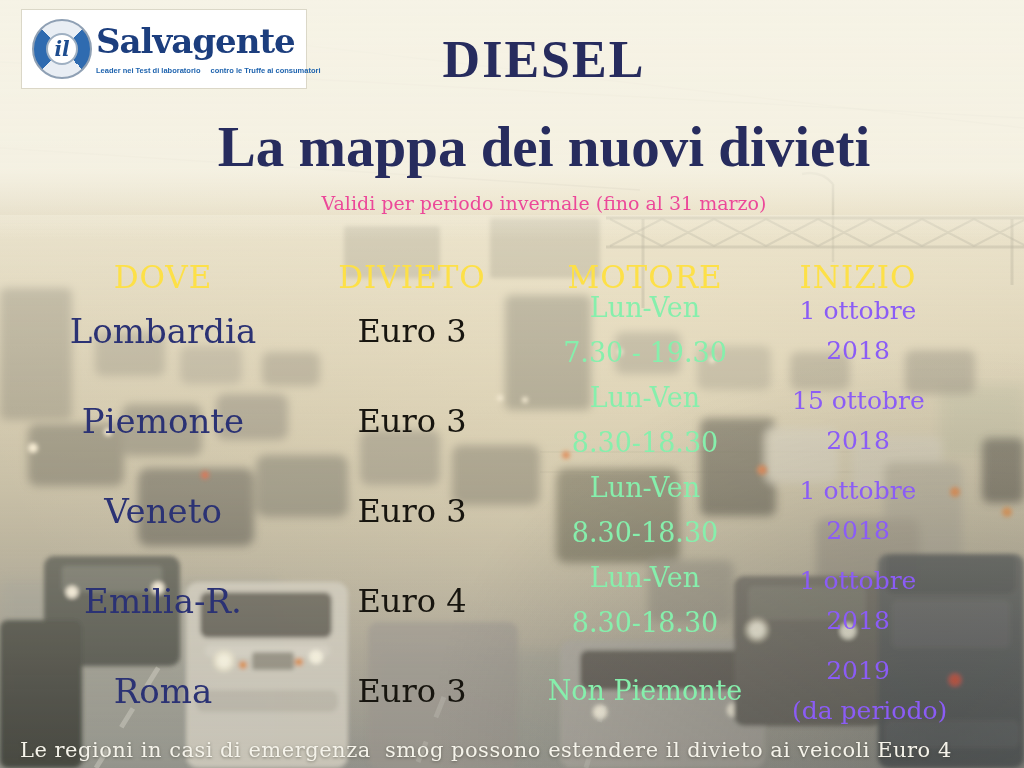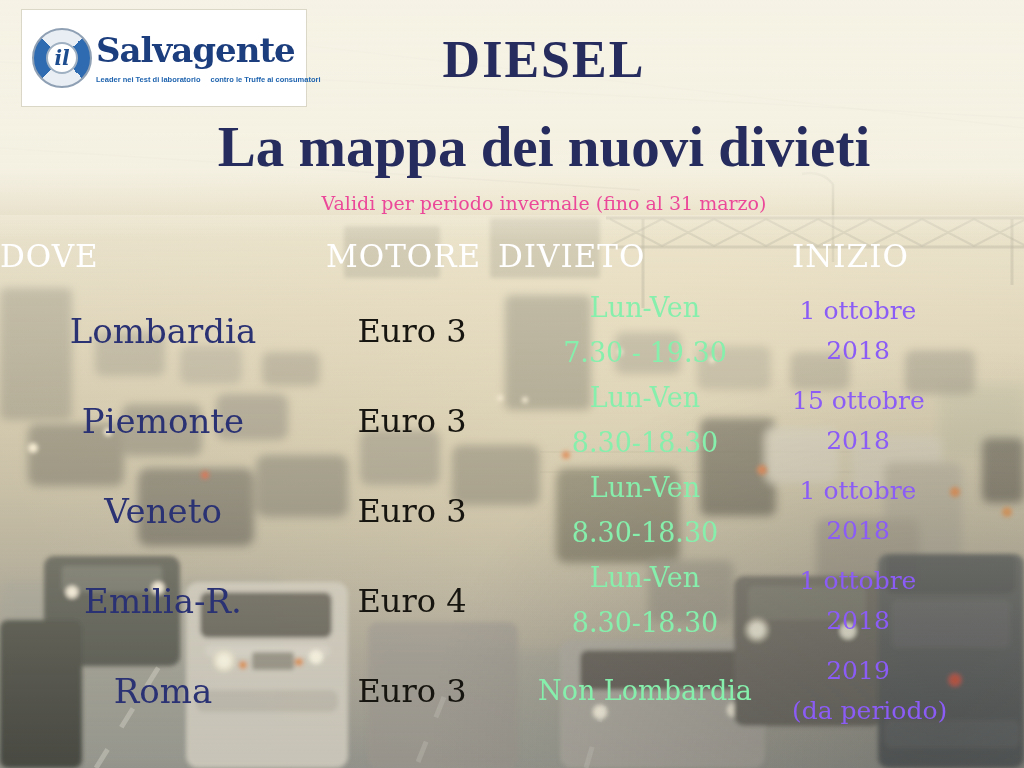--- a/index.html
+++ b/index.html
@@ -4,21 +4,21 @@
 <style>
   html,body { margin:0; padding:0; background:#222; }
   .canvas {
     position:relative; width:1024px; height:768px; overflow:hidden;
     font-family:"DejaVu Serif", serif;
   }
   .bg { position:absolute; inset:0; z-index:0; }
 
   
   .logo {
-    position:absolute; left:22px; top:10px; width:284px; height:96px;
+    position:absolute; left:22px; top:10px; width:284px; height:78px;
     background:#ffffff; z-index:5; display:flex; align-items:center;
     padding:4px 6px 4px 10px; box-sizing:border-box;
     box-shadow:0 0 0 1px rgba(200,196,180,.6);
   }
   .ring {
     position:relative; flex:none; width:56px; height:56px; border-radius:50%;
     background:conic-gradient(from 45deg,#2f6bb0 0 90deg,#e9eef4 90deg 180deg,#2f6bb0 180deg 270deg,#e9eef4 270deg 360deg);
     border:2px solid #8fa0b4; display:flex; align-items:center; justify-content:center;
   }
   .ring::before {
@@ -58,22 +58,23 @@
     margin:14px 0 0 0;
   }
 
   
   .grid4 {
     display:grid; grid-template-columns:326px 172px 294px 132px;
     width:1024px; padding-right:100px; box-sizing:border-box;
   }
   .thead { position:absolute; top:238px; left:0; z-index:3; }
   .th {
-    text-align:left; font-size:31px; letter-spacing:1px; color:#ffffff;
+    text-align:center; font-size:31px; letter-spacing:1px; color:#fde047;
     white-space:nowrap;
+    margin-top:21px;
   }
   .tbody { position:absolute; top:286px; left:0; z-index:3; }
   .trow { height:90px; align-items:center; }
   .cell { text-align:center; white-space:nowrap; }
   .dove    { font-size:34px; color:#2b3274; }
   .motore  { font-size:32px; color:#17150f; }
   .divieto { font-size:27px; color:#86efac; line-height:1.65; }
   .inizio  { font-size:25px; color:#8b5cf6; line-height:1.6; }
   .l2:empty { display:none; }
 
@@ -262,22 +263,22 @@
   </div>
 
   <div class="titles">
     <h1 class="title">DIESEL</h1>
     <h2 class="subtitle">La mappa dei nuovi divieti</h2>
     <p class="subnote">Validi per periodo invernale (fino al 31 marzo)</p>
   </div>
 
   <div class="grid4 thead">
     <div class="th">DOVE</div>
+    <div class="th">DIVIETO</div>
     <div class="th">MOTORE</div>
-    <div class="th">DIVIETO</div>
     <div class="th">INIZIO</div>
   </div>
 
   <div class="tbody">
 
     <div class="grid4 trow">
       <div class="cell dove">Lombardia</div>
       <div class="cell motore">Euro 3</div>
       <div class="cell divieto">
         <div class="l1">Lun-Ven</div>
@@ -325,25 +326,26 @@
       <div class="cell inizio">
         <div class="l1">1 ottobre</div>
         <div class="l2">2018</div>
       </div>
     </div>
 
     <div class="grid4 trow">
       <div class="cell dove">Roma</div>
       <div class="cell motore">Euro 3</div>
       <div class="cell divieto">
-        <div class="l1">Non Lombardia</div>
+        <div class="l1">Non Piemonte</div>
 
       </div>
       <div class="cell inizio">
         <div class="l1">2019</div>
         <div class="l2">(da periodo)</div>
       </div>
     </div>
 
   </div>
 
+  <div class="footer">Le regioni in casi di emergenza  smog possono estendere il divieto ai veicoli Euro 4</div>
 
 </div>
 
 </body></html>

